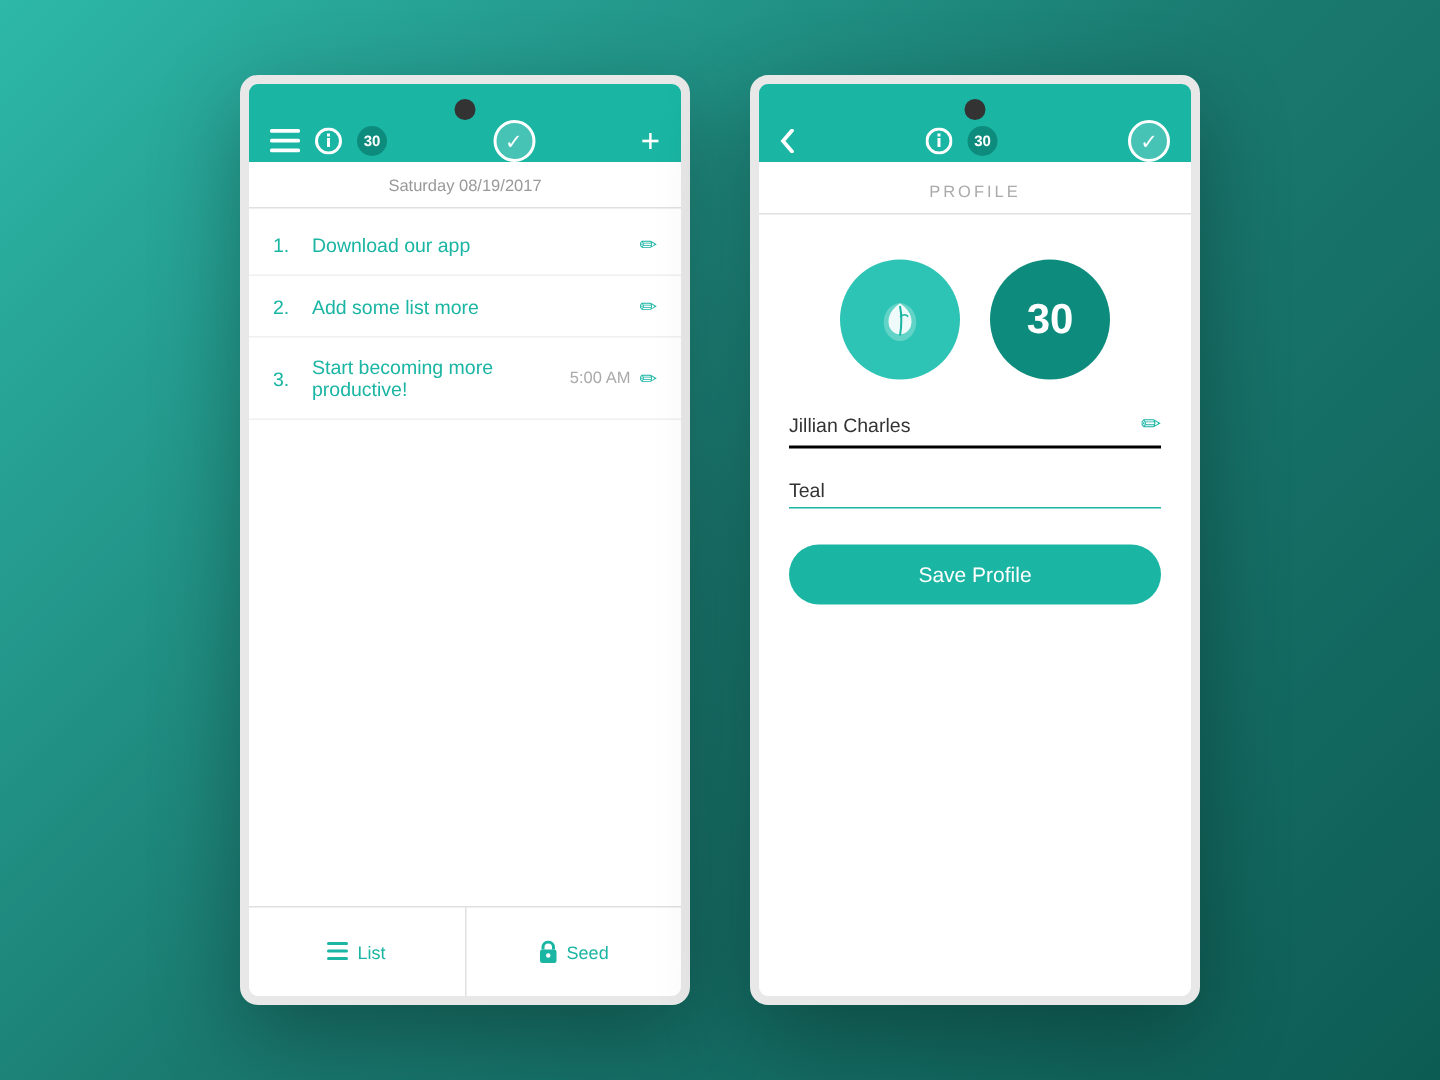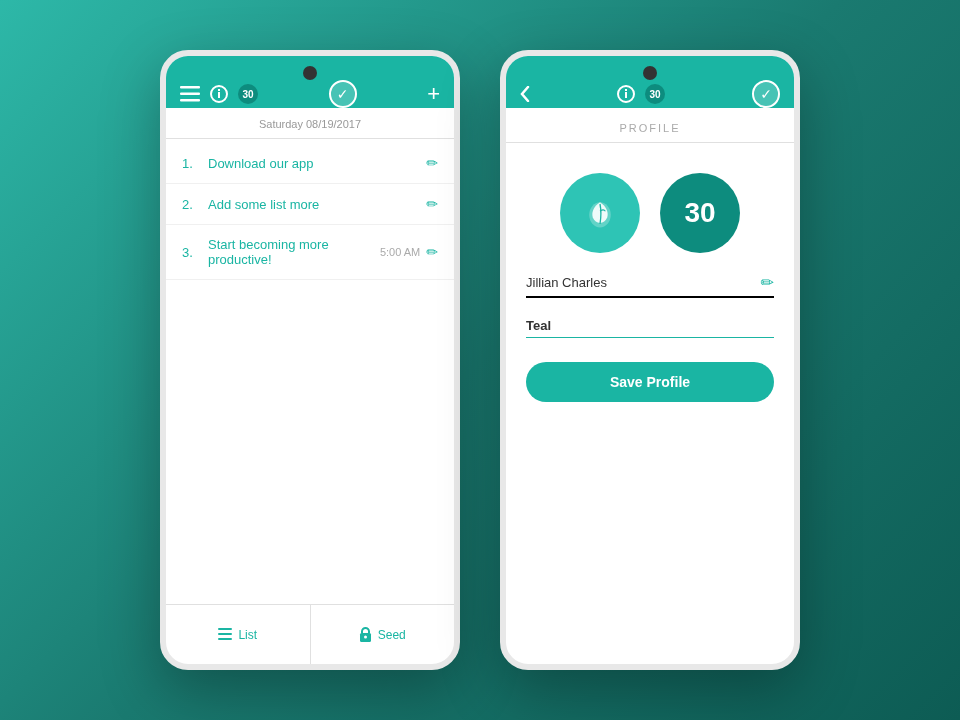--- a/index.html
+++ b/index.html
@@ -13,21 +13,21 @@
       justify-content: center;
       gap: 40px;
       font-family: 'Helvetica Neue', Arial, sans-serif;
       overflow: hidden;
     }
 
     .phone {
       width: 300px;
       height: 620px;
       background: #fff;
-      border-radius: 28px;
+      border-radius: 12px;
       box-shadow: 0 20px 60px rgba(0,0,0,0.3);
       overflow: hidden;
       display: flex;
       flex-direction: column;
       position: relative;
       border: 6px solid #e8e8e8;
     }
 
     .phone-notch {
       position: absolute;
@@ -235,39 +235,38 @@
       color: #1ab5a3;
       font-size: 16px;
     }
 
     .color-field {
       display: flex;
       align-items: center;
       border-bottom: 1px solid #1ab5a3;
       margin-bottom: 24px;
       padding-bottom: 4px;
-      font-weight: bold;
     }
 
     .color-field span {
       flex: 1;
       font-size: 13px;
       color: #333;
     }
 
     .save-btn {
       width: 100%;
       background: #1ab5a3;
       color: #fff;
       border: none;
       border-radius: 25px;
       padding: 12px;
       font-size: 14px;
       cursor: pointer;
-      font-weight: 700;
+      font-weight: 400;
     }
 
     .toolbar-back {
       display: flex;
       align-items: center;
       gap: 4px;
       color: #fff;
       font-size: 18px;
       cursor: pointer;
     }

